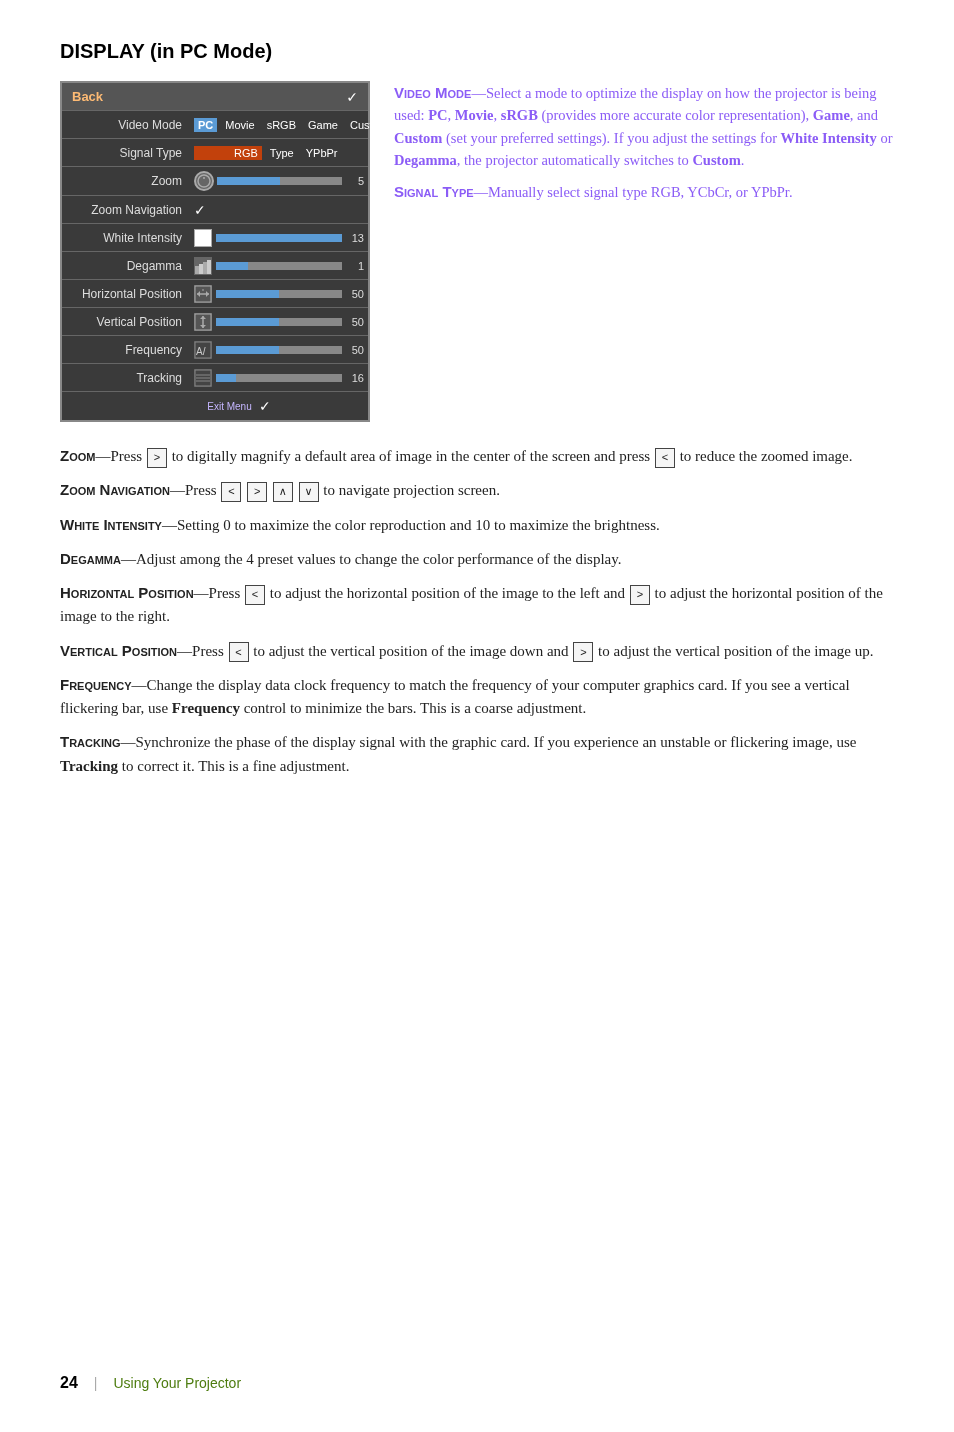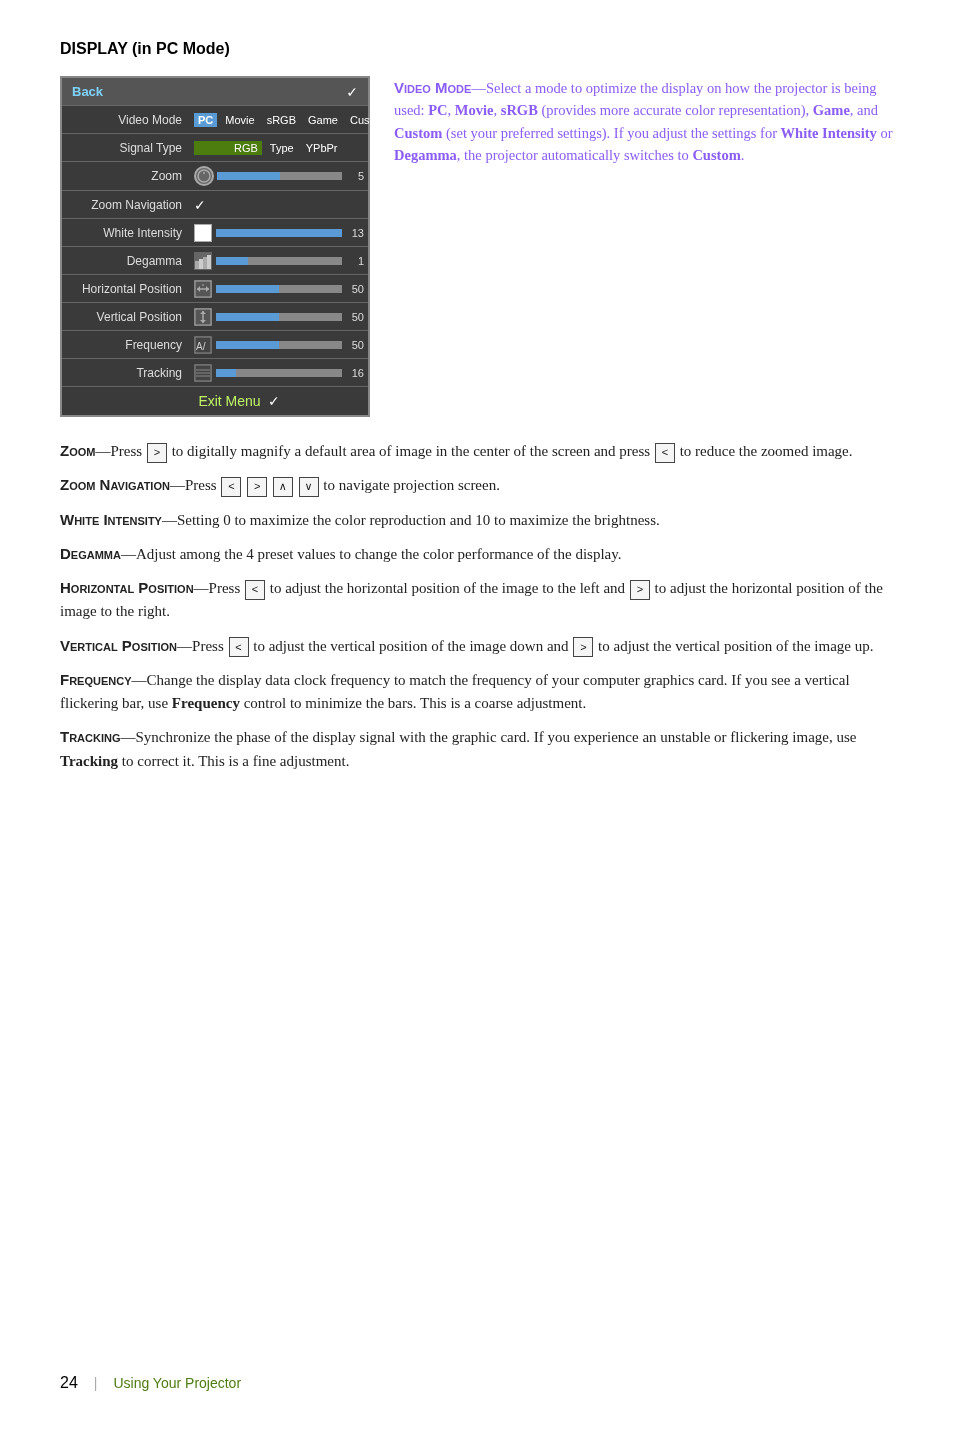--- a/index.html
+++ b/index.html
@@ -8,21 +8,21 @@
       min-height: 1432px;
       background: #fff;
       font-family: 'Times New Roman', Times, serif;
       font-size: 15px;
       color: #222;
       padding: 40px 60px 60px 60px;
     }
 
     .page-title {
       font-family: Arial, Helvetica, sans-serif;
-      font-size: 16px;
+      font-size: 20px;
       font-weight: bold;
       margin-bottom: 18px;
       color: #000;
     }
 
     .top-section {
       display: flex;
       gap: 24px;
       margin-bottom: 22px;
     }
@@ -60,21 +60,21 @@
     }
 
     .osd-back-row {
       background: #555;
       justify-content: space-between;
       padding: 4px 10px;
     }
     .osd-back-label {
       font-weight: bold;
       font-size: 13px;
-      color: #7dd3fc;
+      color: #fdba74;
     }
     .osd-check {
       color: #fff;
       font-size: 14px;
     }
 
     .osd-content {
       flex: 1;
       display: flex;
       align-items: center;
@@ -93,21 +93,21 @@
       color: #fff;
       font-weight: bold;
     }
 
     .signal-btn {
       padding: 1px 4px;
       font-size: 11px;
       color: #fff;
     }
     .signal-btn.active {
-      background: #4d7c0f;
+      background: #c2410c;
       color: #fff;
       padding-left: 40px;
     }
 
     .zoom-row-content {
       display: flex;
       align-items: center;
       gap: 3px;
       flex: 1;
     }
@@ -218,22 +218,22 @@
       align-items: center;
       justify-content: center;
       font-size: 8px;
       color: #ccc;
     }
 
     .exit-row {
       justify-content: center;
     }
     .exit-label {
-      color: #bef264;
-      font-size: 14px;
+      color: #c4b5fd;
+      font-size: 10px;
       padding-left: 48px;
     }
 
     
     .desc-panel {
       flex: 1;
       font-size: 14.5px;
       line-height: 1.55;
       color: #8b5cf6;
     }
@@ -282,21 +282,21 @@
       bottom: 40px;
       left: 60px;
       display: flex;
       align-items: center;
       gap: 16px;
       font-family: Arial, Helvetica, sans-serif;
       font-size: 14px;
       color: #000;
     }
     .footer-num {
-      font-weight: normal;
+      font-weight: bold;
       font-size: 16px;
     }
     .footer-divider {
       color: #aaa;
     }
     .footer-text {
       color: #4d7c0f;
     }
   </style>
 </head>
@@ -475,20 +475,23 @@
       &nbsp;&nbsp;
       <span class="osd-check">✓</span>
     </div>
 
   </div>
 
   <div class="desc-panel">
     <p>
       <span class="desc-term">Video Mode</span>—Select a mode to optimize the display on how the projector is being used: <b>PC</b>, <b>Movie</b>, <b>sRGB</b> (provides more accurate color representation), <b>Game</b>, and <b>Custom</b> (set your preferred settings). If you adjust the settings for <b>White Intensity</b> or <b>Degamma</b>, the projector automatically switches to <b>Custom</b>.
     </p>
+    <p>
+      <span class="desc-term">Signal Type</span>—Manually select signal type RGB, YCbCr, or YPbPr.
+    </p>
   </div>
 
 </div>
 
 <div class="body-section">
   <span class="body-term">Zoom</span>—Press
   <span class="inline-btn">&gt;</span>
   to digitally magnify a default area of image in the center of the screen and press
   <span class="inline-btn">&lt;</span>
   to reduce the zoomed image.

